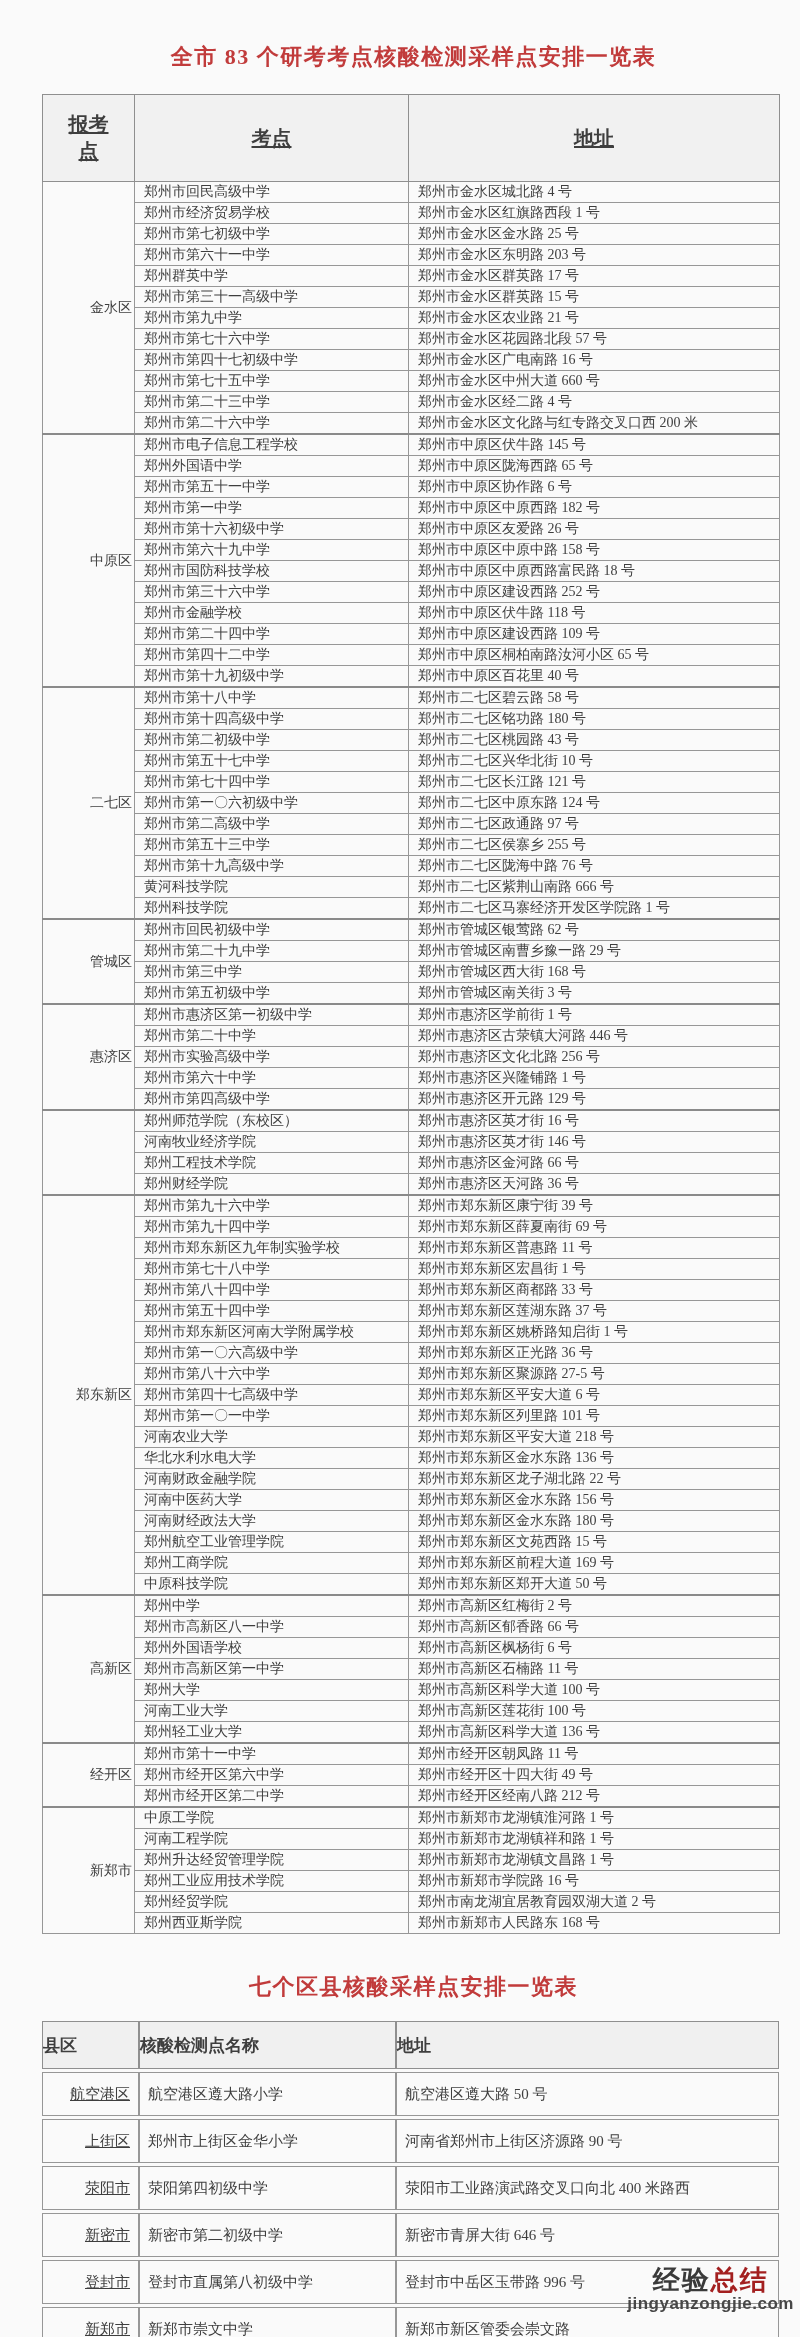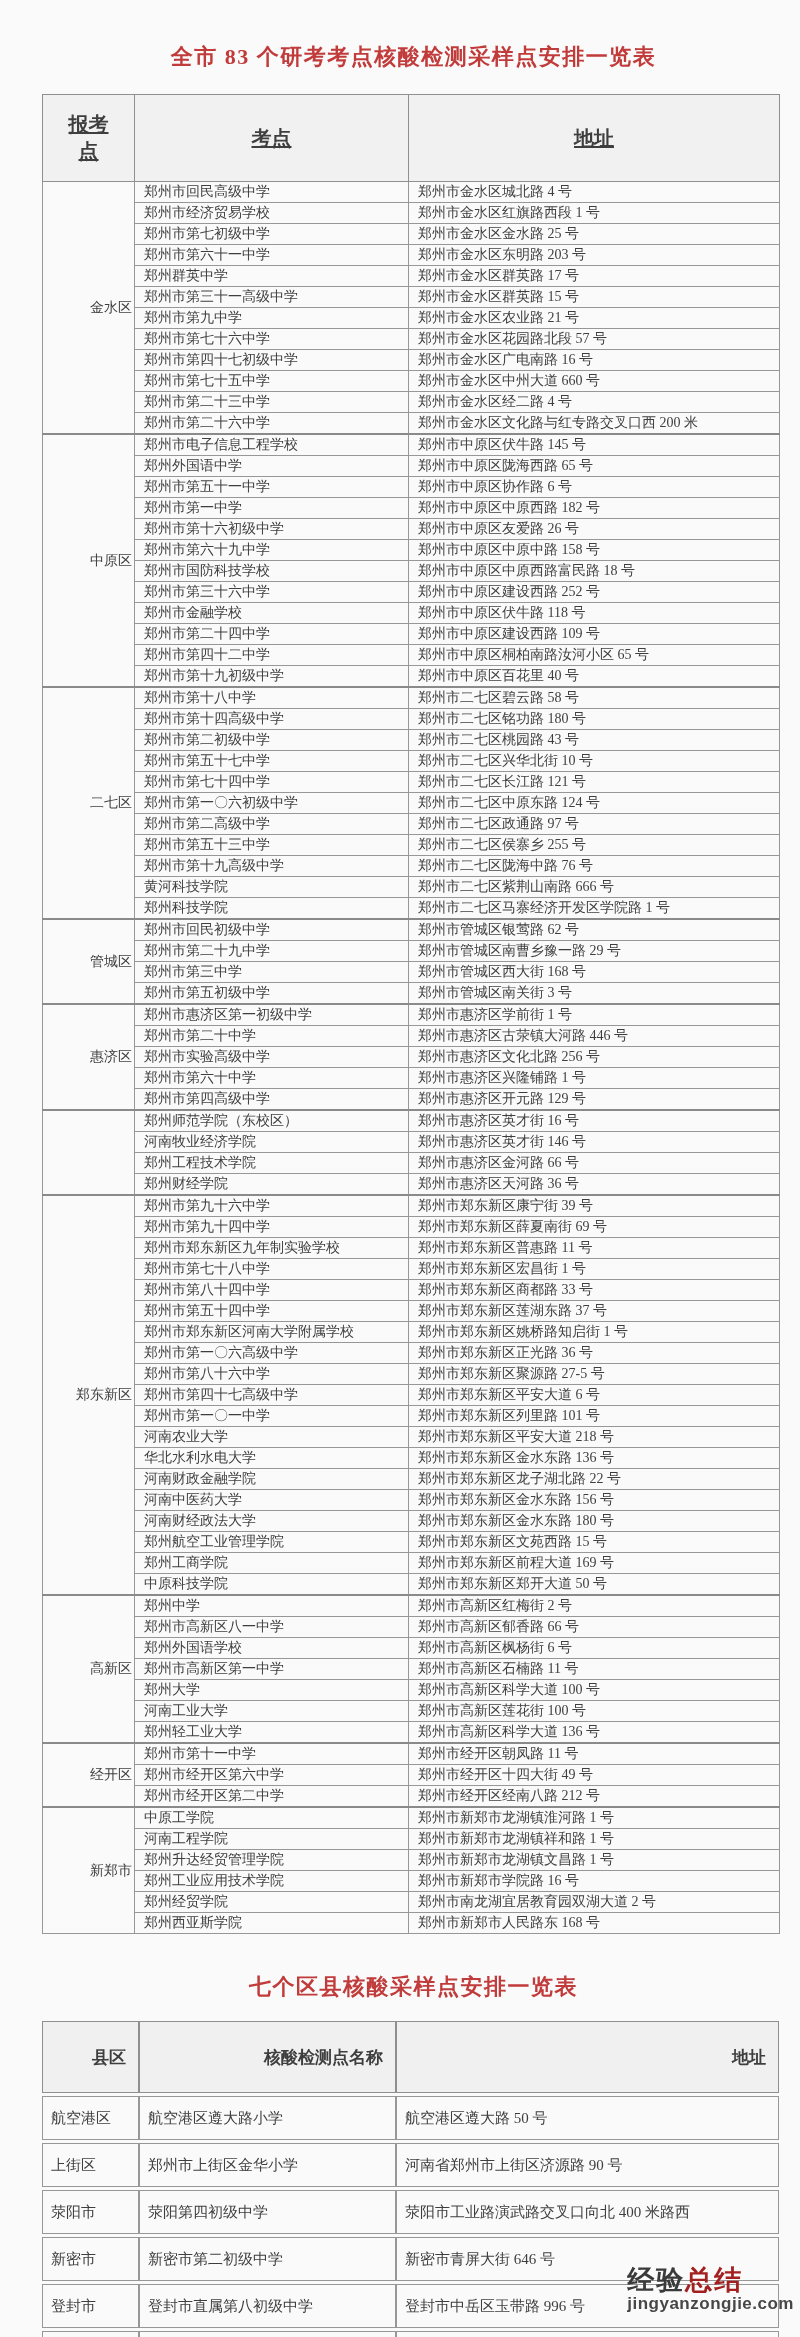--- a/index.html
+++ b/index.html
@@ -28,32 +28,32 @@
     font-size:14px; padding:0 4px; white-space:nowrap; overflow:hidden;
   }
   #table1 td.district { text-align:right; padding:0 2px; white-space:normal; line-height:18px; }
   #table1 td.site, #table1 td.addr { text-align:left; padding-left:9px; }
   #table1 tr.group-first td { border-top:2px solid #8a8a8a; }
 
   
   #table2 { border-collapse:separate; border-spacing:0 3px; }
   #table2 th {
     border:1px solid #8f8f8f; height:46px; font-size:17px; font-weight:bold;
-    background:#f0f0f0; text-align:right; padding:12px;
+    background:#f0f0f0; text-align:left; padding:0;
   }
   #table2 td {
     border:1px solid #979797; height:42px; font-size:15px;
     padding:0 8px; white-space:nowrap; overflow:hidden; background:#fafafa;
   }
-  #table2 td.district { text-align:left; }
+  #table2 td.district { text-align:right;text-decoration:underline; }
   #table2 td.site, #table2 td.addr { text-align:left; }
 
   
   .watermark {
-    position:absolute; top:2266px; right:6px; text-align:left;
+    position:absolute; top:2266px; right:6px; text-align:center;
     line-height:1.08; font-family:"Liberation Sans","DejaVu Sans",sans-serif;
     z-index:5; background:transparent;
   }
   .wm-cn { font-size:27px; font-weight:bold; letter-spacing:2px; }
   .wm-dark { color:#3a3a3a; }
   .wm-red  { color:#a32020; }
   .wm-url  { font-size:17px; font-weight:bold; color:#474747; letter-spacing:0.5px; }
 </style>
 </head>
 <body>

